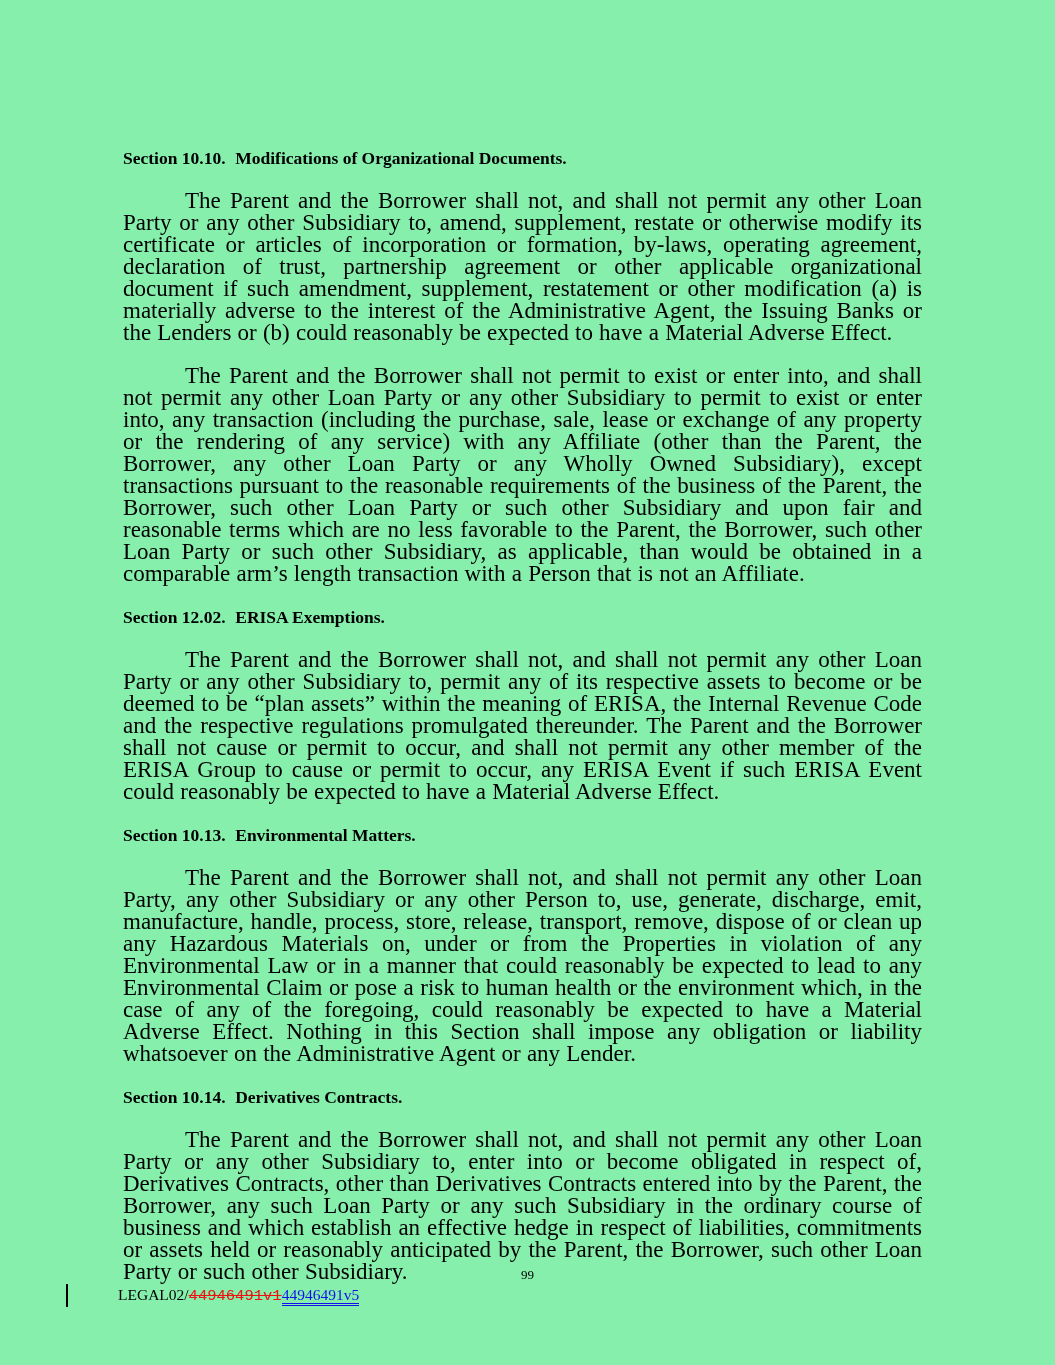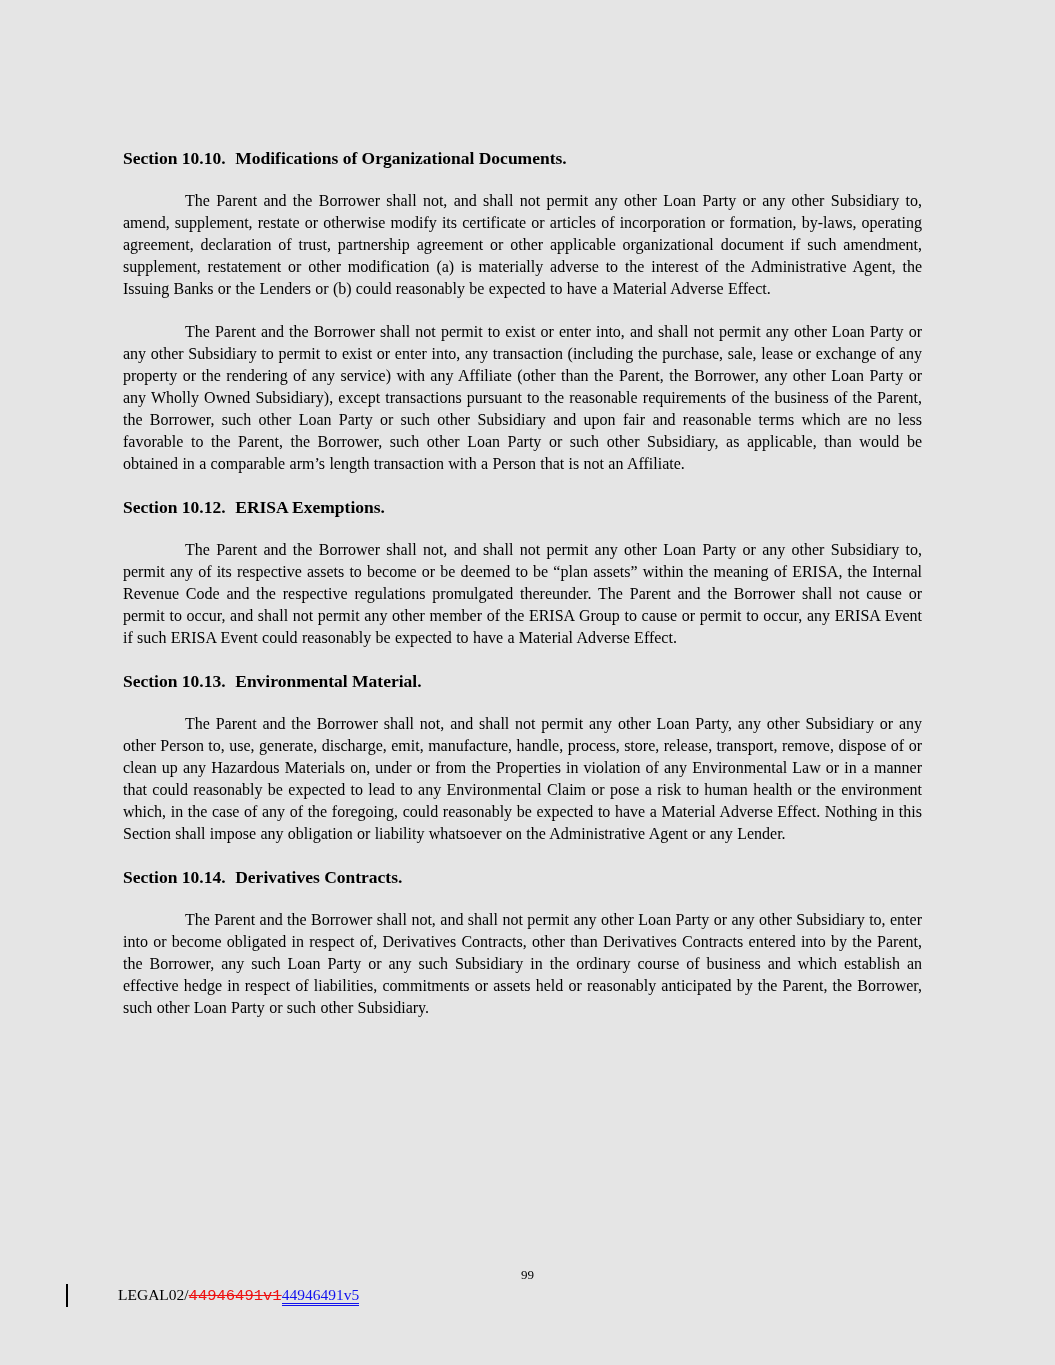--- a/index.html
+++ b/index.html
@@ -4,41 +4,41 @@
 <style>
   html, body {
     margin: 0;
     padding: 0;
     background: #ffffff;
   }
   .page {
     position: relative;
     width: 1055px;
     height: 1365px;
-    background: #e5e5e5;
+    background: #86efac;
     font-family: "Liberation Serif", serif;
     color: #000000;
     overflow: hidden;
   }
   .content {
     position: absolute;
     left: 123px;
     top: 147px;
     width: 807px;
   }
   .doc-section { margin: 0; }
   .heading {
     font-size: 17.5px;
     line-height: 22px;
     font-weight: bold;
     margin: 0 0 21px 0;
   }
   .heading .hnum { margin-right: 0.55em; }
   .para {
-    font-size: 16px;
+    font-size: 23px;
     line-height: 22px;
     text-align: justify;
     text-indent: 62px;
     margin: 0 8px 21px 0;
     word-spacing: 0.02em;
   }
   .page-number {
     position: absolute;
     top: 1266px;
     left: 0;
@@ -83,26 +83,26 @@
     <section class="doc-section">
       <h2 class="heading"><span class="hnum">Section 10.10.</span><span class="htitle">Modifications of Organizational Documents.</span></h2>
       <p class="para">The Parent and the Borrower shall not, and shall not permit any other Loan Party or any other Subsidiary to, amend, supplement, restate or otherwise modify its certificate or articles of incorporation or formation, by-laws, operating agreement, declaration of trust, partnership agreement or other applicable organizational document if such amendment, supplement, restatement or other modification (a) is materially adverse to the interest of the Administrative Agent, the Issuing Banks or the Lenders or (b) could reasonably be expected to have a Material Adverse Effect.</p>
     </section>
 
     <section class="doc-section">
       <p class="para">The Parent and the Borrower shall not permit to exist or enter into, and shall not permit any other Loan Party or any other Subsidiary to permit to exist or enter into, any transaction (including the purchase, sale, lease or exchange of any property or the rendering of any service) with any Affiliate (other than the Parent, the Borrower, any other Loan Party or any Wholly Owned Subsidiary), except transactions pursuant to the reasonable requirements of the business of the Parent, the Borrower, such other Loan Party or such other Subsidiary and upon fair and reasonable terms which are no less favorable to the Parent, the Borrower, such other Loan Party or such other Subsidiary, as applicable, than would be obtained in a comparable arm’s length transaction with a Person that is not an Affiliate.</p>
     </section>
 
     <section class="doc-section">
-      <h2 class="heading"><span class="hnum">Section 10.12.</span><span class="htitle">ERISA Exemptions.</span></h2>
+      <h2 class="heading"><span class="hnum">Section 12.02.</span><span class="htitle">ERISA Exemptions.</span></h2>
       <p class="para">The Parent and the Borrower shall not, and shall not permit any other Loan Party or any other Subsidiary to, permit any of its respective assets to become or be deemed to be “plan assets” within the meaning of ERISA, the Internal Revenue Code and the respective regulations promulgated thereunder.  The Parent and the Borrower shall not cause or permit to occur, and shall not permit any other member of the ERISA Group to cause or permit to occur, any ERISA Event if such ERISA Event could reasonably be expected to have a Material Adverse Effect.</p>
     </section>
 
     <section class="doc-section">
-      <h2 class="heading"><span class="hnum">Section 10.13.</span><span class="htitle">Environmental Material.</span></h2>
+      <h2 class="heading"><span class="hnum">Section 10.13.</span><span class="htitle">Environmental Matters.</span></h2>
       <p class="para">The Parent and the Borrower shall not, and shall not permit any other Loan Party, any other Subsidiary or any other Person to, use, generate, discharge, emit, manufacture, handle, process, store, release, transport, remove, dispose of or clean up any Hazardous Materials on, under or from the Properties in violation of any Environmental Law or in a manner that could reasonably be expected to lead to any Environmental Claim or pose a risk to human health or the environment which, in the case of any of the foregoing, could reasonably be expected to have a Material Adverse Effect.  Nothing in this Section shall impose any obligation or liability whatsoever on the Administrative Agent or any Lender.</p>
     </section>
 
     <section class="doc-section">
       <h2 class="heading"><span class="hnum">Section 10.14.</span><span class="htitle">Derivatives Contracts.</span></h2>
       <p class="para">The Parent and the Borrower shall not, and shall not permit any other Loan Party or any other Subsidiary to, enter into or become obligated in respect of, Derivatives Contracts, other than Derivatives Contracts entered into by the Parent, the Borrower, any such Loan Party or any such Subsidiary in the ordinary course of business and which establish an effective hedge in respect of liabilities, commitments or assets held or reasonably anticipated by the Parent, the Borrower, such other Loan Party or such other Subsidiary.</p>
     </section>
 
   </main>
 

